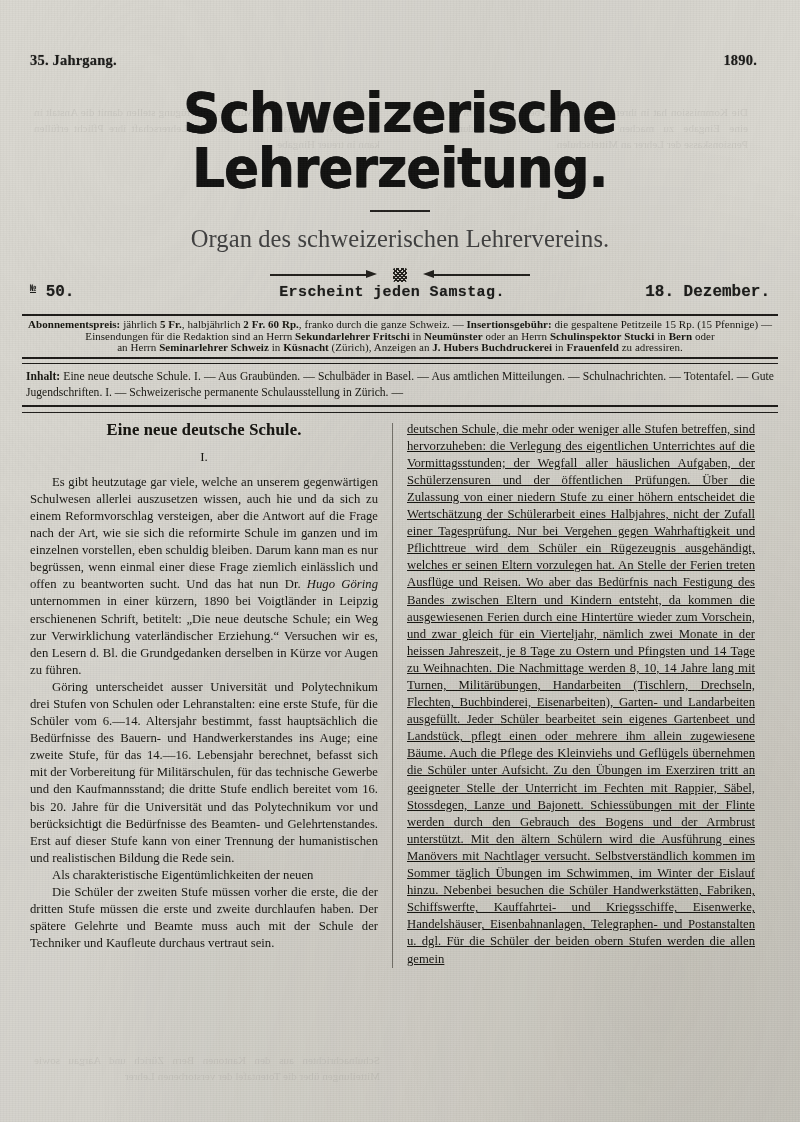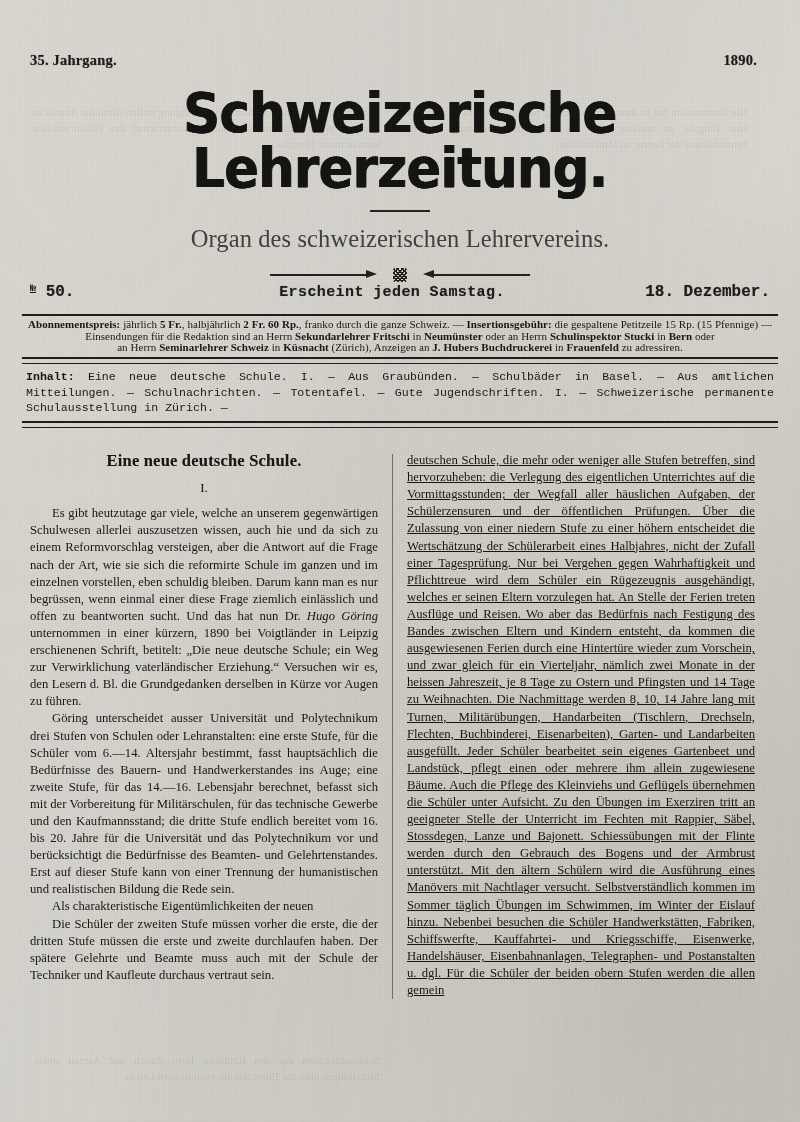--- a/index.html
+++ b/index.html
@@ -211,28 +211,27 @@
     color: #16150f;
   }
   .subsblock b { font-weight: bold; }
 
   .inhalt {
     margin: 5px 26px 5px 26px;
     font-size: 11.6px;
     line-height: 15.5px;
     text-align: justify;
     color: #16150f;
-    font-family: Liberation Mono, monospace;
   }
   .inhalt b { font-weight: bold; }
 
   
   .columns {
     position: relative;
-    margin: 24px 30px 0 30px;
+    margin: 8px 30px 0 30px;
     display: flex;
     gap: 0;
   }
   .col {
     width: 348px;
     font-size: 12.7px;
     line-height: 17.1px;
     text-align: justify;
     text-justify: inter-word;
     color: #15140f;

